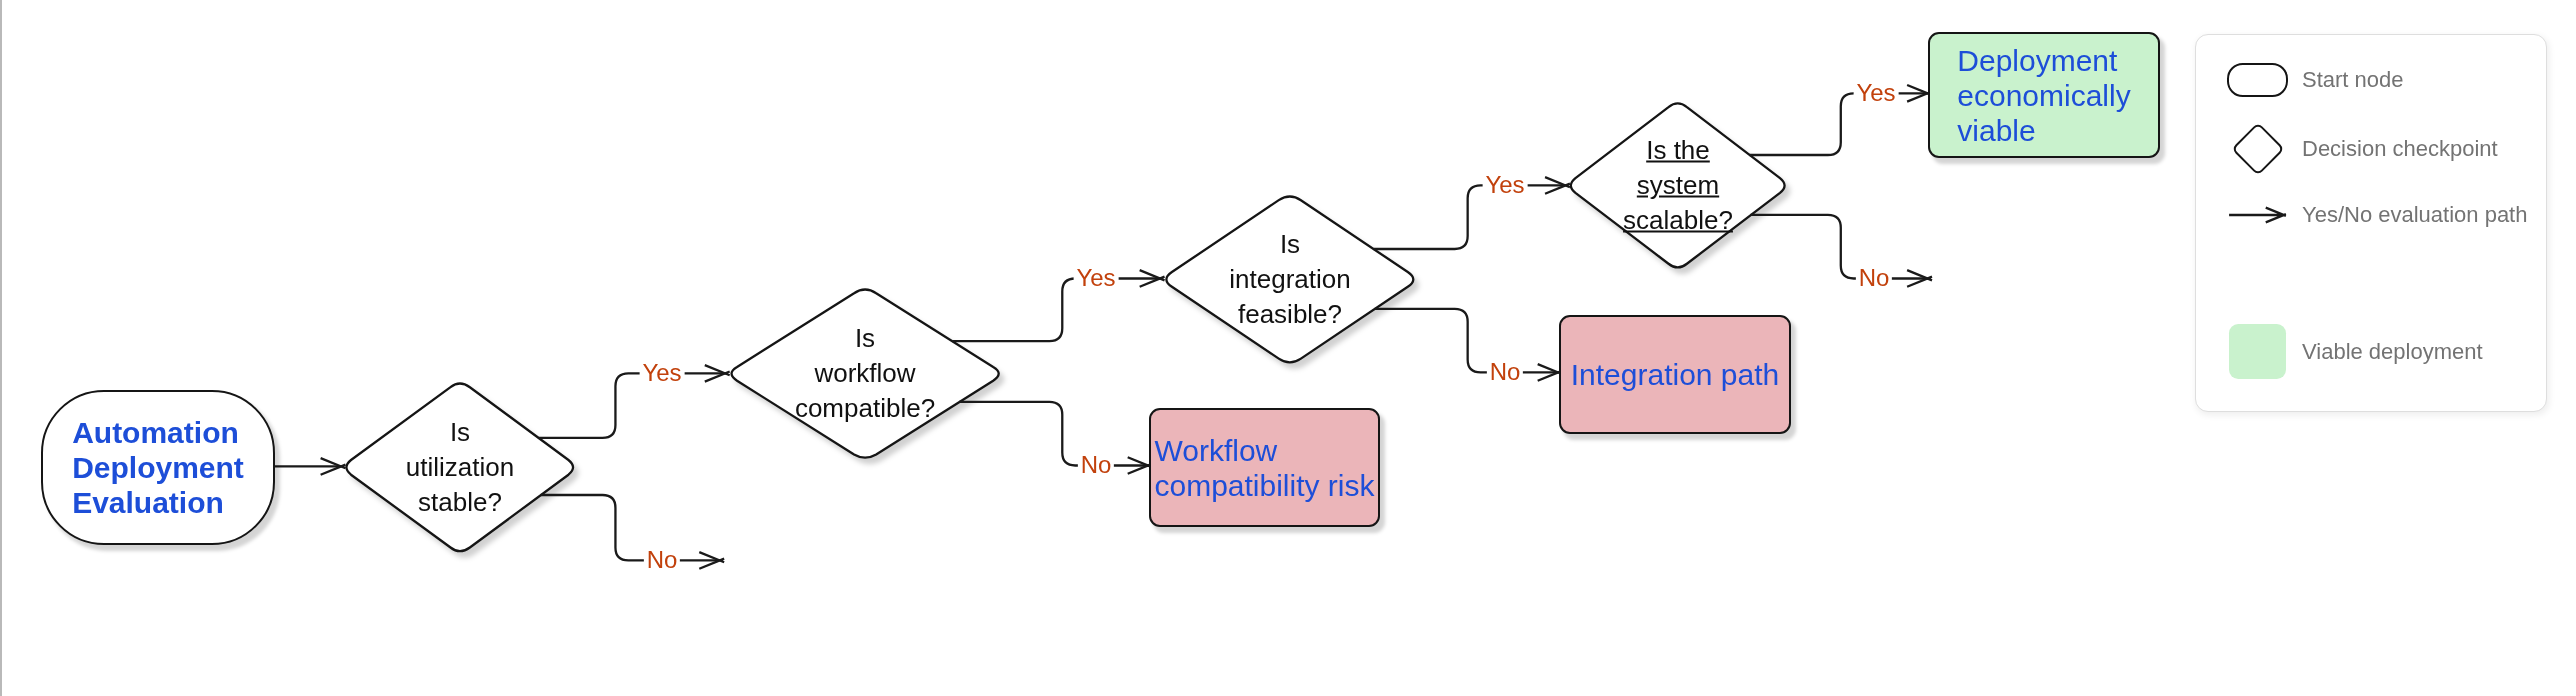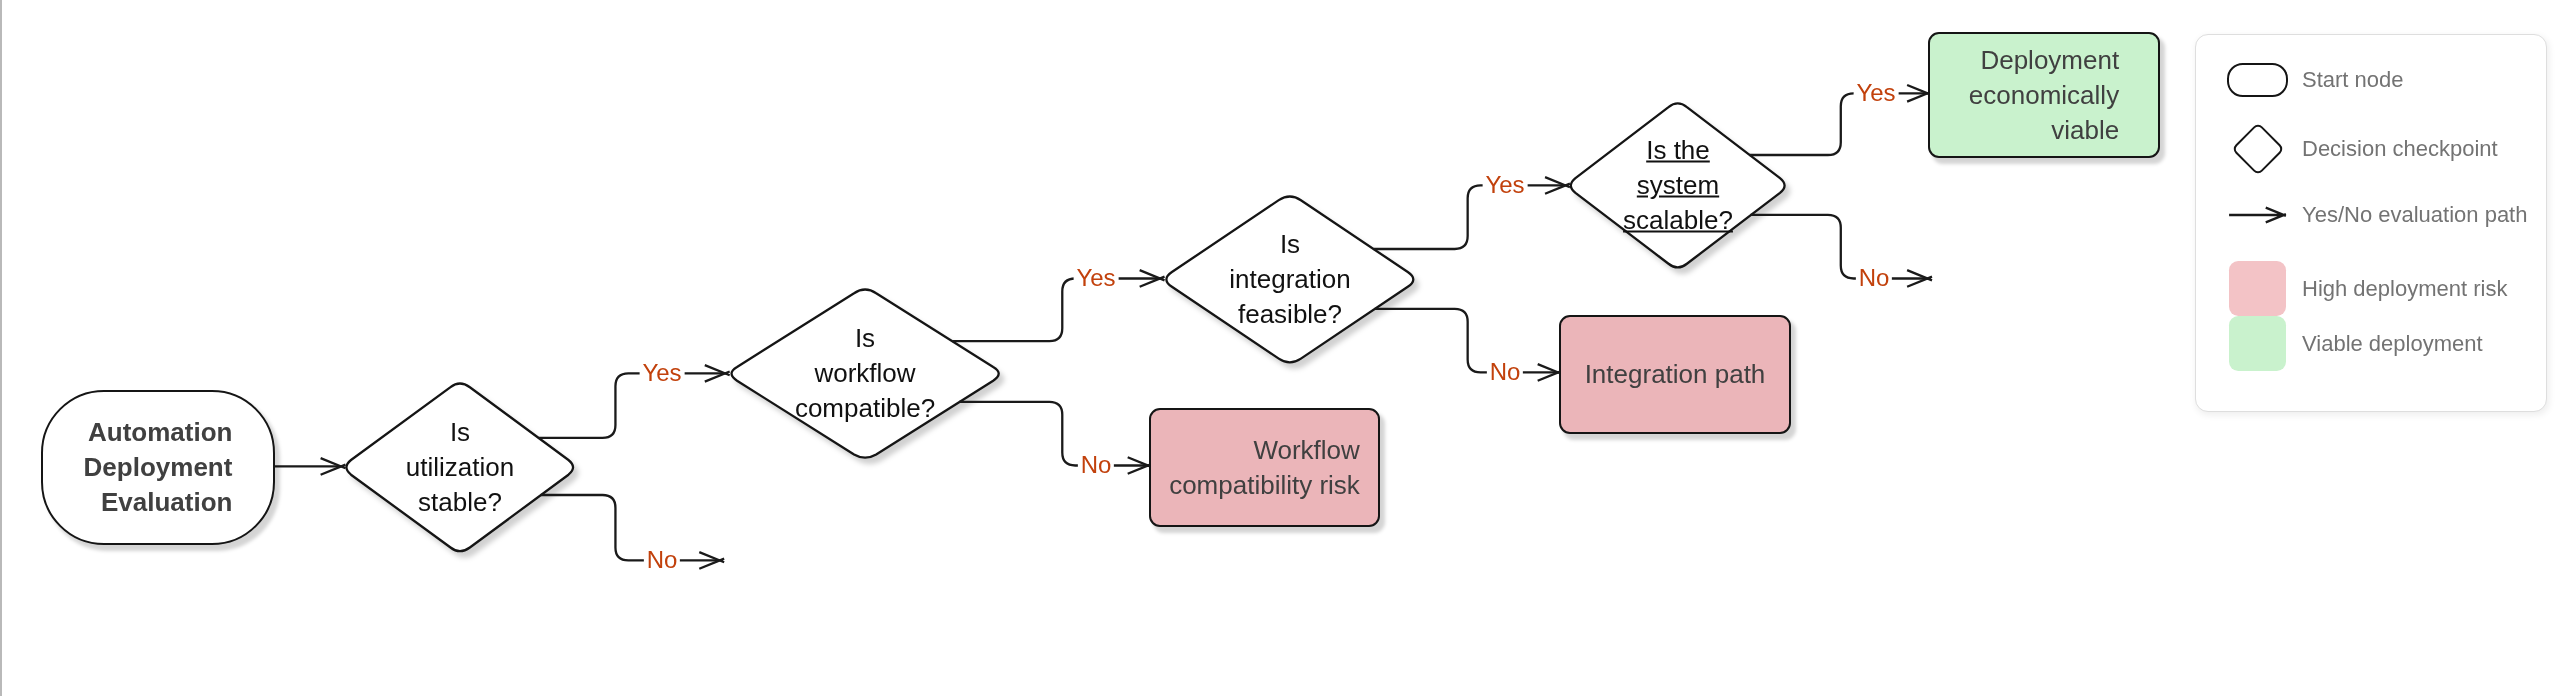--- a/index.html
+++ b/index.html
@@ -8,22 +8,22 @@
     font-family:"Liberation Sans",sans-serif;overflow:hidden;
   }
   .screen-edge{position:absolute;left:0;top:0;width:1.8px;height:100%;background:#b9b9b9;z-index:6;}
   svg.layer{position:absolute;left:0;top:0;z-index:1;}
   .diamond{fill:#ffffff;stroke:var(--node-border,#151515);stroke-width:2.5;
     filter:drop-shadow(5px 6px 3px rgba(0,0,0,0.18));}
   .edge{fill:none;stroke:var(--edge-color,#1a1a1a);stroke-width:2.5;}
   .head{fill:none;stroke:var(--edge-color,#1a1a1a);stroke-width:2.5;}
   .node{
     position:absolute;display:flex;align-items:center;justify-content:center;
-    text-align:right;border:2.3px solid var(--node-border,#151515);border-radius:11px;
-    box-shadow:4.6px 5.5px 3.7px rgba(0,0,0,0.17);font-size:26px;line-height:35px;color:#404040;
+    text-align:left;border:2.3px solid var(--node-border,#151515);border-radius:11px;
+    box-shadow:4.6px 5.5px 3.7px rgba(0,0,0,0.17);font-size:30px;line-height:35px;color:#1d4ed8;
     white-space:pre-line;z-index:2;background:#fff;
   }
   .start{border-radius:63px;}
   .risk{background:var(--high-risk-fill,#ebb5b9);}
   .viable{background:var(--viable-fill,#c9f2cd);}
   .dlabel{
     position:absolute;transform:translate(-50%,-50%);text-align:center;
     font-size:26px;line-height:35px;color:#111;white-space:pre-line;z-index:3;
   }
   .elabel{
@@ -132,27 +132,21 @@
       <div class="llabel">Decision checkpoint</div>
     </div>
     <div class="lrow" style="top:151px;justify-content:center;">
       <div class="licon">
         <svg width="61" height="22" viewBox="0 0 66 24">
           <path d="M 2,12 H 60 M 42,4 L 64,13 M 42,20 L 64,11" fill="none" stroke="#1a1a1a" stroke-width="2.5"></path>
         </svg>
       </div>
       <div class="llabel">Yes/No evaluation path</div>
     </div>
-    <div class="lrow" style="top:225px;">
-      <div class="licon">
-          <div class="ic-risk"></div>
-        </div>
-      <div class="llabel">High deployment risk</div>
-    </div>
-    <div class="lrow" style="top:280px;">
+    <div class="lrow" style="top:288px;">
       <div class="licon">
           <div class="ic-viable"></div>
         </div>
       <div class="llabel">Viable deployment</div>
     </div>
   </div>
 </div>
 
 
 </body></html>

